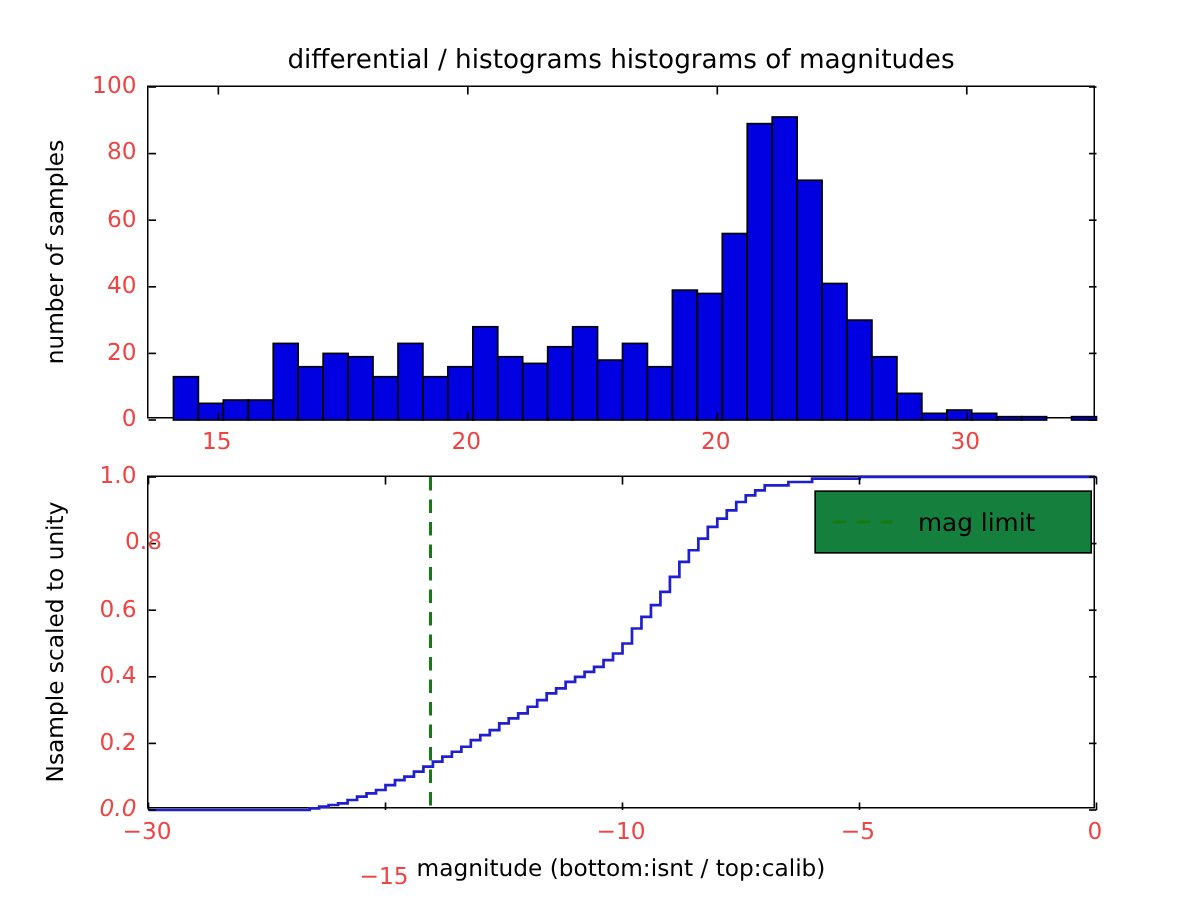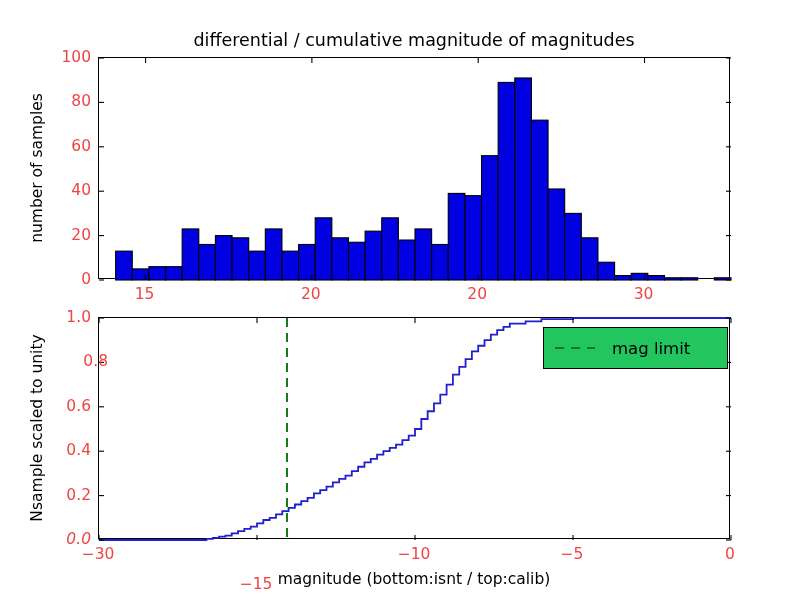--- a/index.html
+++ b/index.html
@@ -97,21 +97,21 @@
     transform: translate(-50%, 0);
   }
   #legend {
     position: absolute;
     left: 543px;
     top: 327px;
     width: 185px;
     height: 42px;
     box-sizing: border-box;
     border: 1.4px solid #000000;
-    background: #22c55e;
+    background: #15803d;
     display: flex;
     align-items: center;
     padding: 0 10px;
   }
   #legend .legend-swatch {
     width: 42px;
     height: 14px;
     flex: 0 0 auto;
     margin-right: 16px;
   }
@@ -119,21 +119,21 @@
     font-size: 16.5px;
     color: #000;
     white-space: nowrap;
   }
 </style>
 </head>
 <body>
 
 <div id="figure">
 
-  <div class="fig-title">differential / cumulative magnitude of magnitudes</div>
+  <div class="fig-title">differential / histograms histograms of magnitudes</div>
 
   <div class="ylabel" id="ylabel-top">number of samples</div>
 
   <div class="axes" id="axes-top">
     <svg class="plot-svg" id="svg-top" width="632" height="222" viewBox="0 0 632 222">
         <g>
           <rect x="16.63" y="193.14" width="16.63" height="28.86" fill="#0000e0" stroke="#000000" stroke-width="1.1"></rect>
           <rect x="33.26" y="210.90" width="16.63" height="11.10" fill="#0000e0" stroke="#000000" stroke-width="1.1"></rect>
           <rect x="49.89" y="208.68" width="16.63" height="13.32" fill="#0000e0" stroke="#000000" stroke-width="1.1"></rect>
           <rect x="66.53" y="208.68" width="16.63" height="13.32" fill="#0000e0" stroke="#000000" stroke-width="1.1"></rect>

